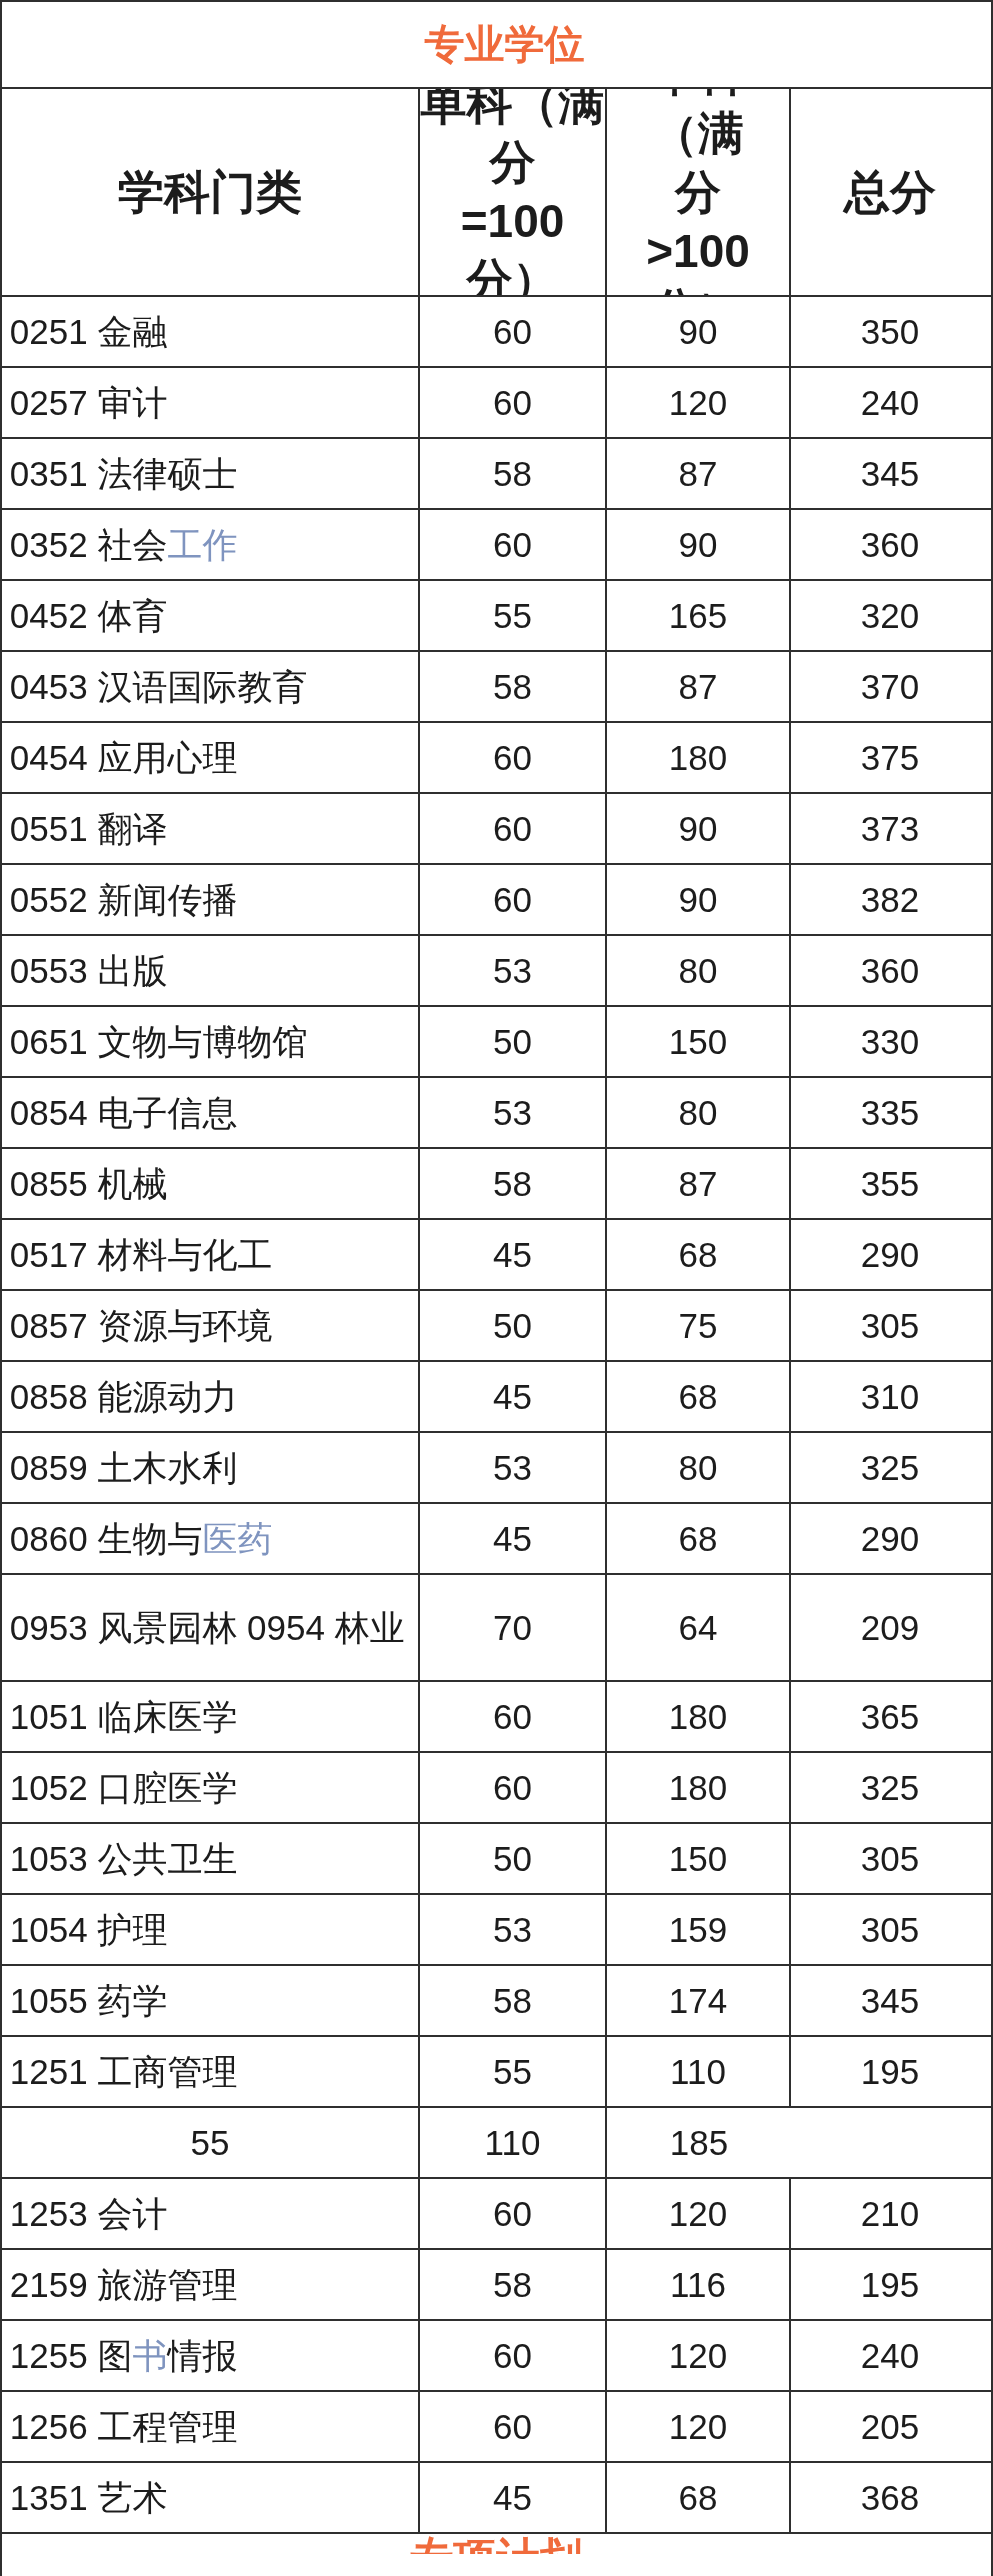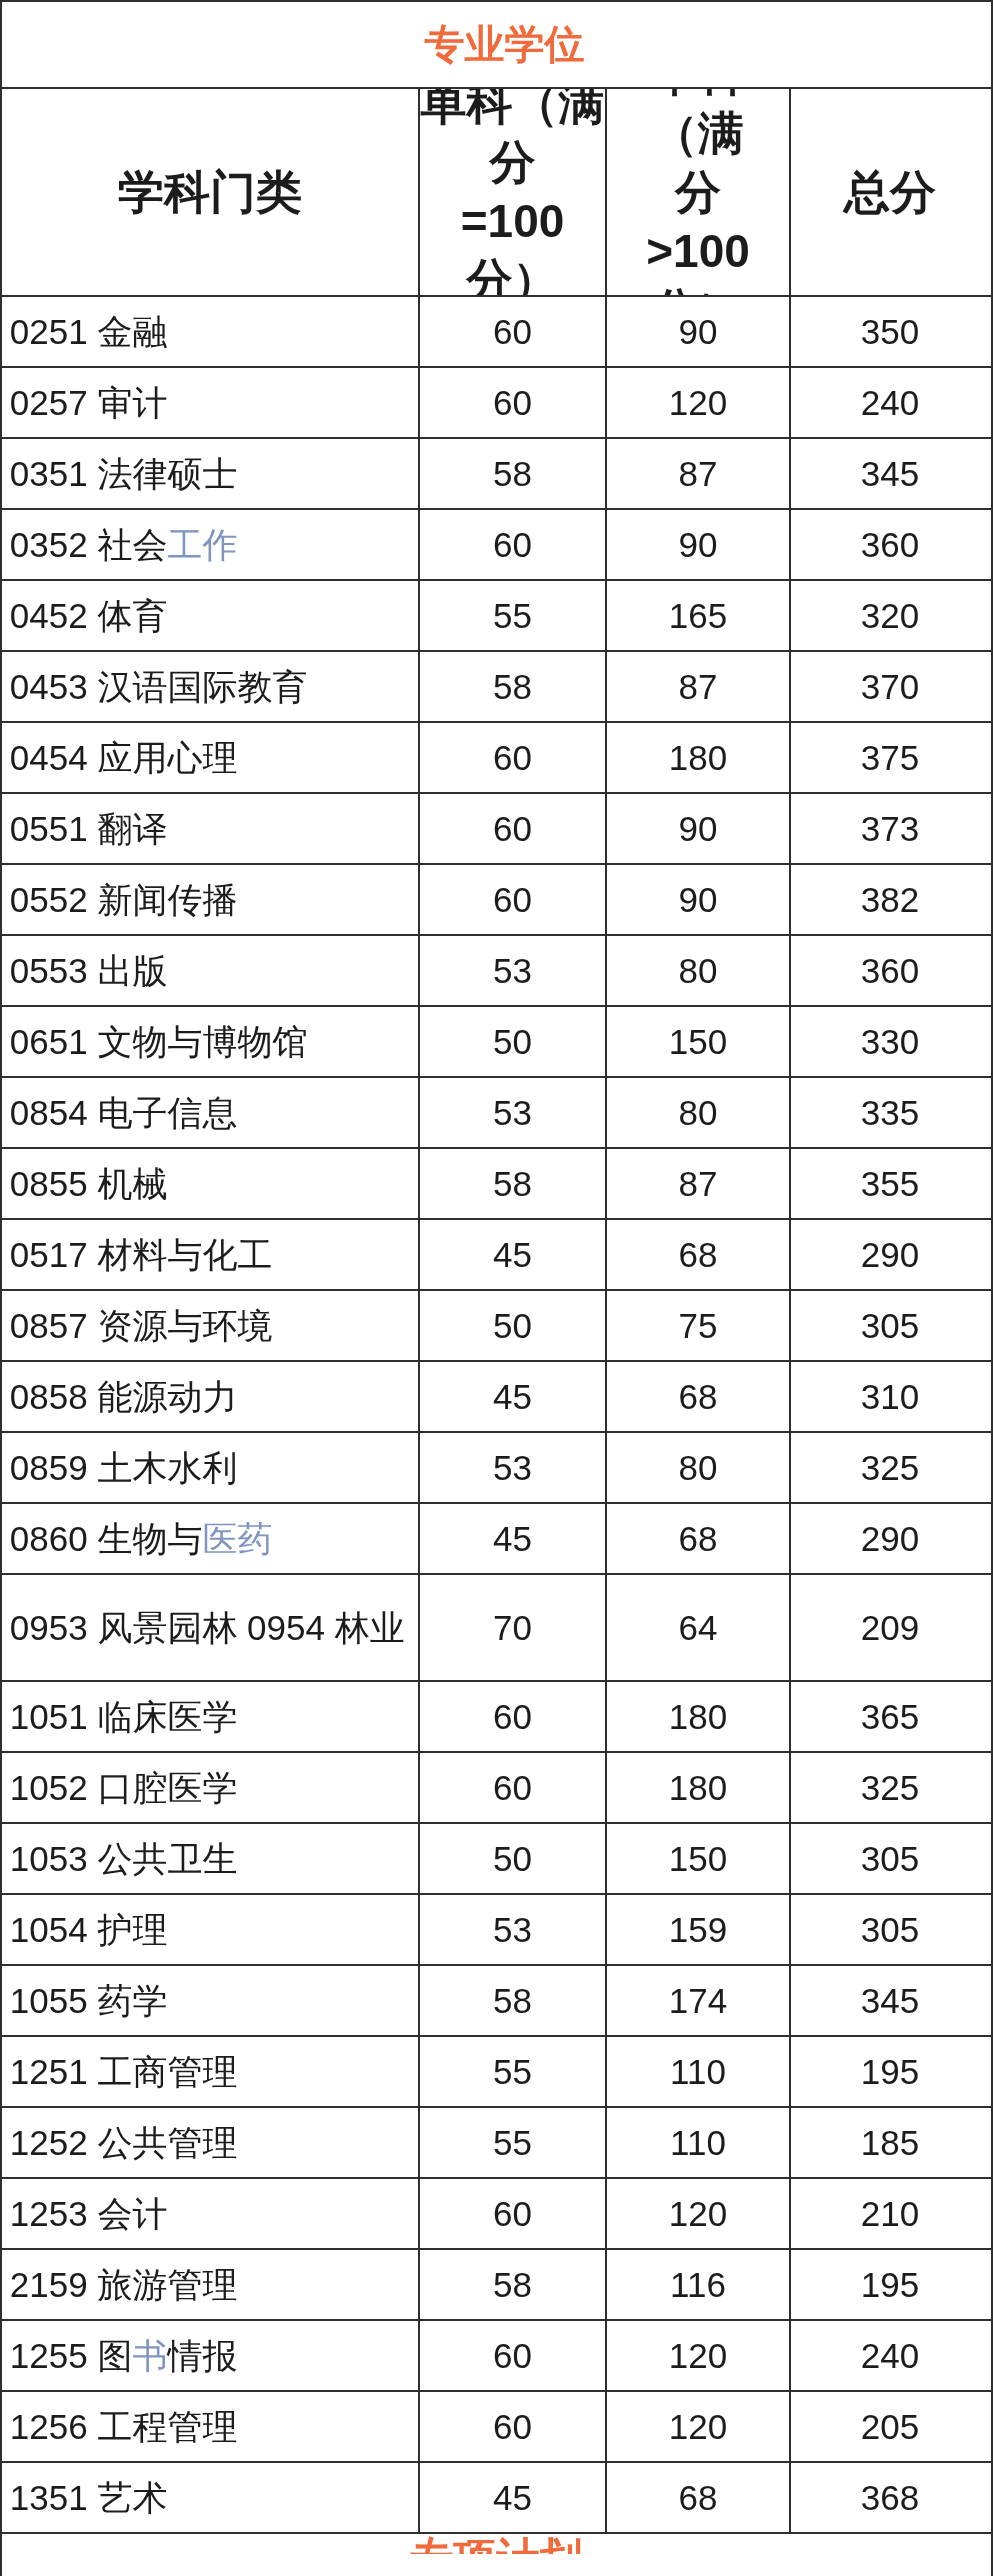--- a/index.html
+++ b/index.html
@@ -252,21 +252,20 @@
         <div class="cell">174</div>
         <div class="cell">345</div>
       </div>
       <div class="grid-row body-row">
         <div class="cell cat-cell">1251 工商管理</div>
         <div class="cell">55</div>
         <div class="cell">110</div>
         <div class="cell">195</div>
       </div>
       <div class="grid-row body-row">
-        <div class="cell cat-cell">1252 公共管理</div>
         <div class="cell">55</div>
         <div class="cell">110</div>
         <div class="cell">185</div>
       </div>
       <div class="grid-row body-row">
         <div class="cell cat-cell">1253 会计</div>
         <div class="cell">60</div>
         <div class="cell">120</div>
         <div class="cell">210</div>
       </div>

